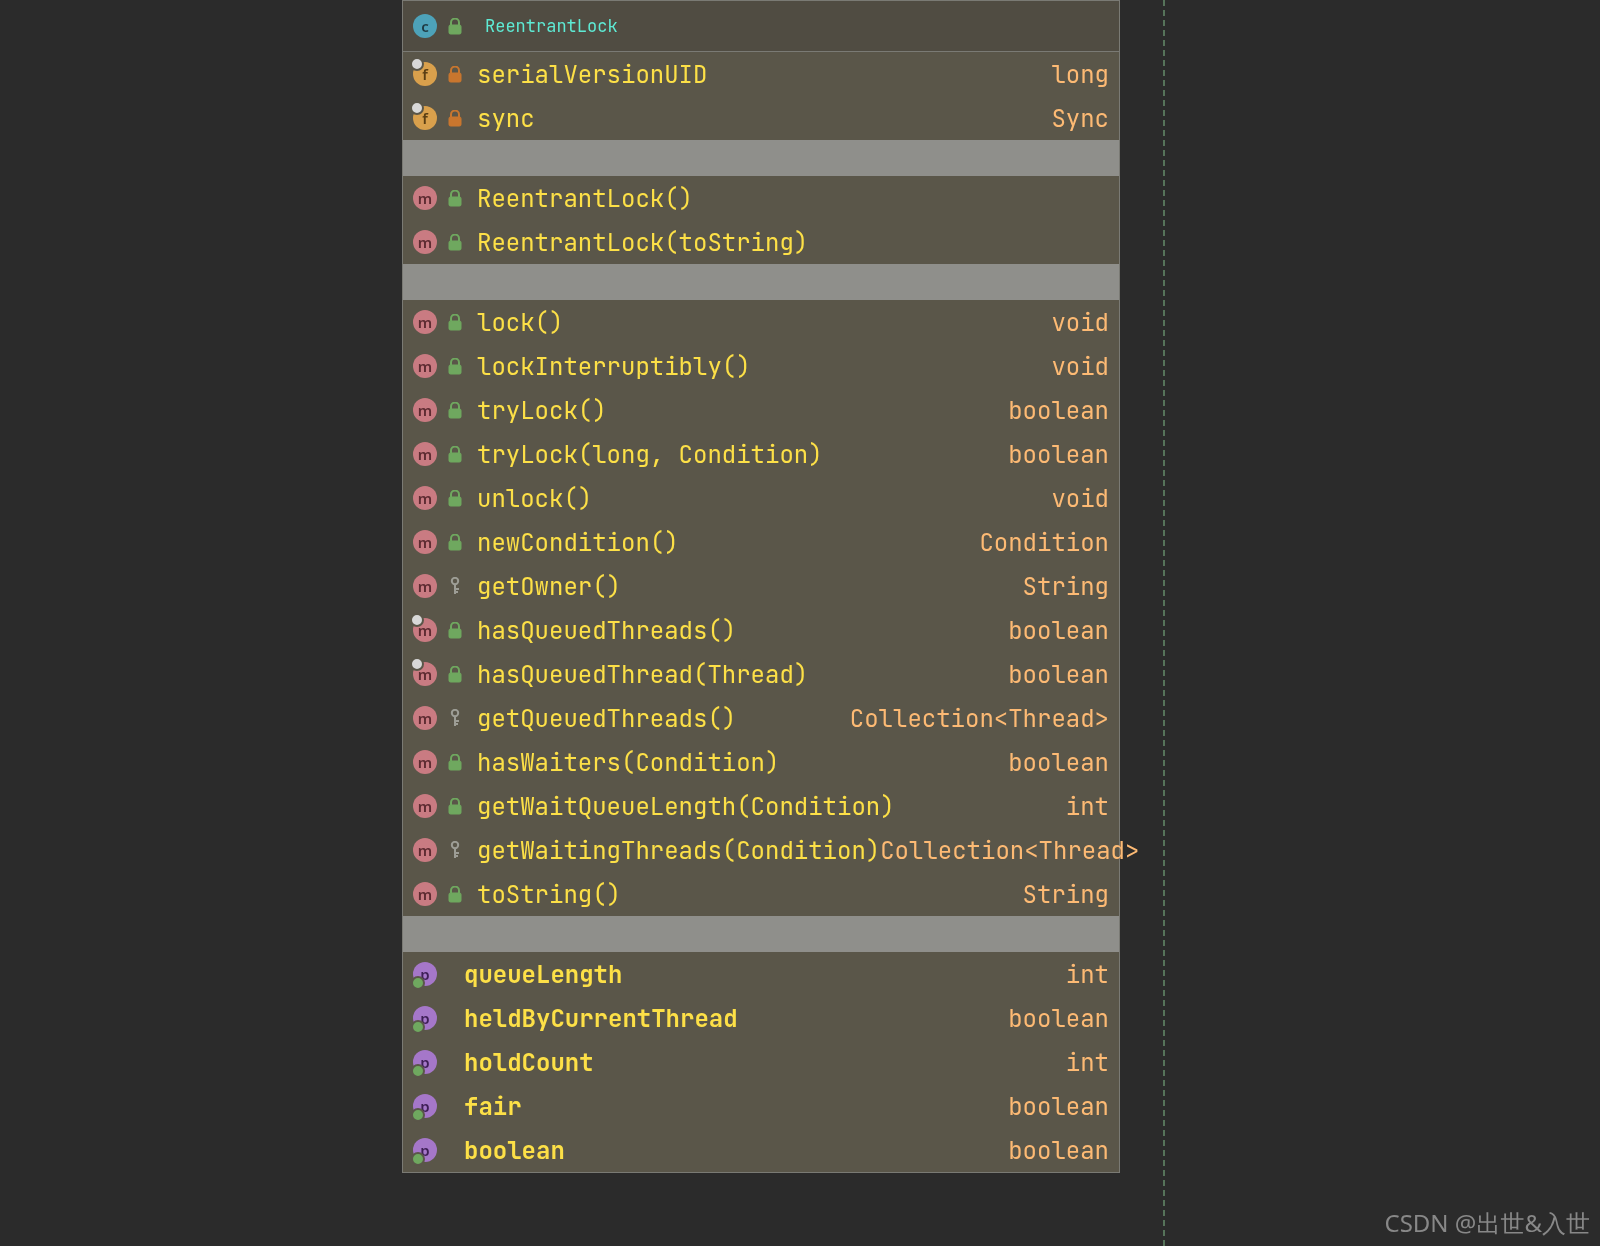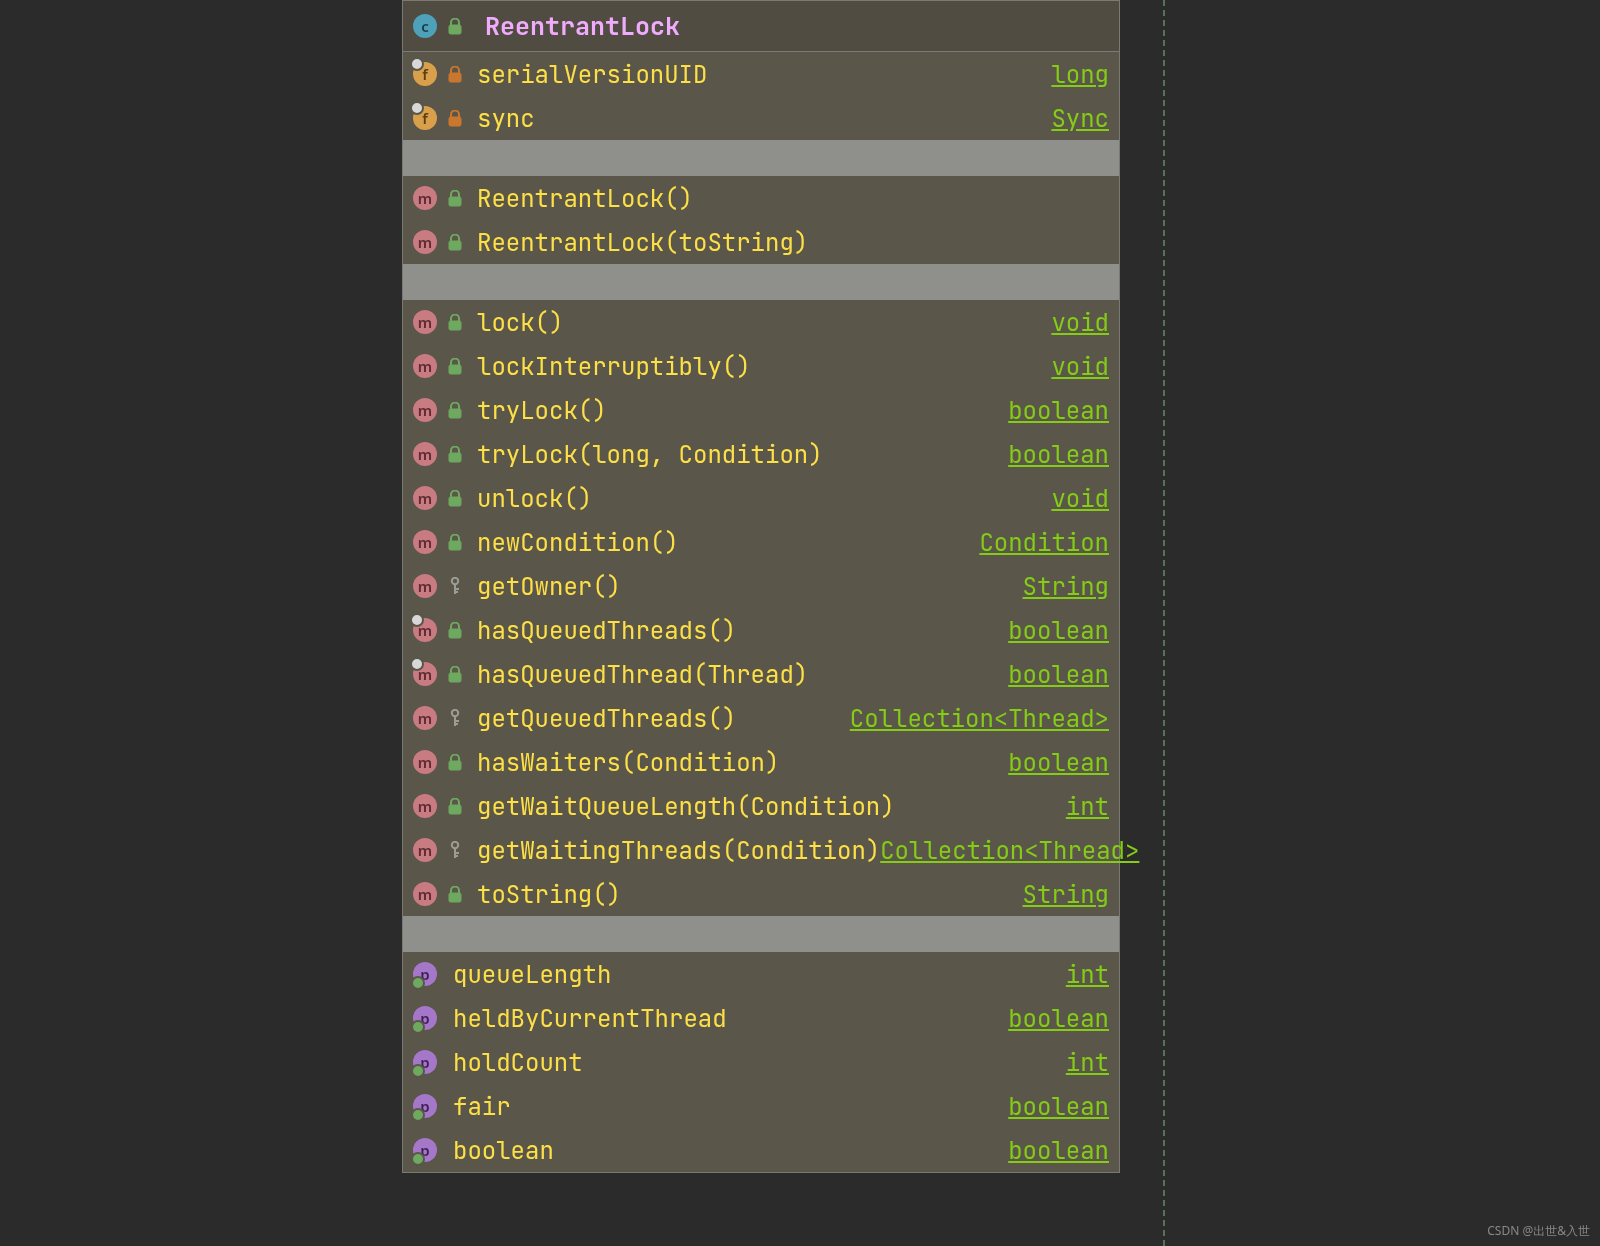--- a/index.html
+++ b/index.html
@@ -83,46 +83,44 @@
     align-items: center;
     justify-content: center;
   }
   .lock-svg { width: 14px; height: 17px; }
   .key-svg  { width: 10px; height: 18px; }
   .member-name {
     color: #fde047;
     flex: 0 0 auto;
   }
   .header-name {
-    color: #f0abfc;
-    font-size: 25px;
+    color: #5eead4;
+    font-size: 17px;
     margin-left: 8px;
-    font-weight: bold;
   }
   .ret-type {
     margin-left: auto;
-    color: #84cc16;
+    color: #fdba74;
     white-space: nowrap;
-    text-decoration: underline;
-  }
-  .prop-name { margin-left: 8px; }
+  }
+  .prop-name { margin-left: 19px; font-weight: bold; }
   .dashed-line {
     position: absolute;
     left: 1163px;
     top: 0;
     width: 0;
     height: 1246px;
     border-left: 2px dashed #56735a;
   }
   .watermark {
     position: absolute;
     right: 10px;
     bottom: 6px;
     font-family: system-ui, sans-serif;
-    font-size: 12px;
+    font-size: 24px;
     color: #888888;
   }
 </style>
 </head>
 <body>
 
 <svg width="0" height="0" style="position:absolute">
   <defs>
     <g id="lock-shape">
       <rect x="1" y="7" width="12" height="9" rx="1.5"></rect>

